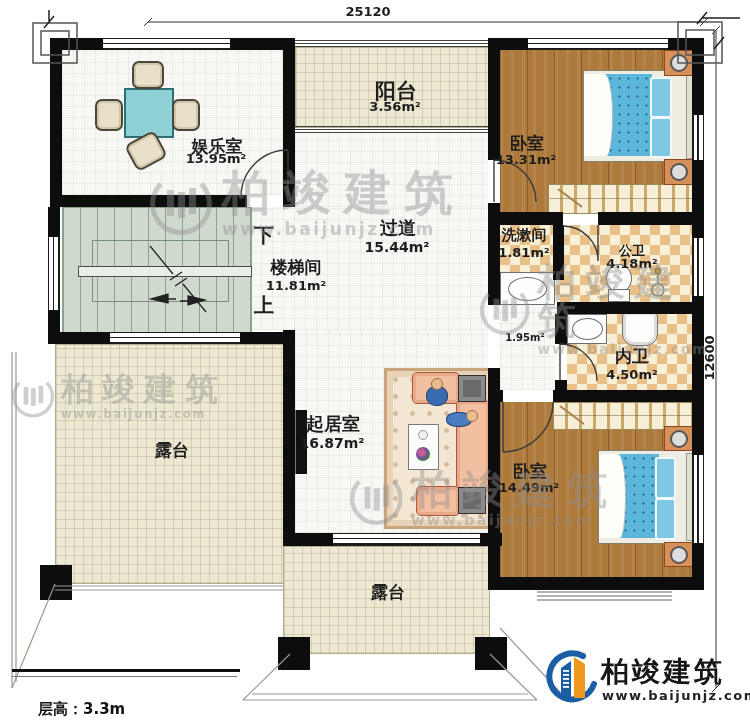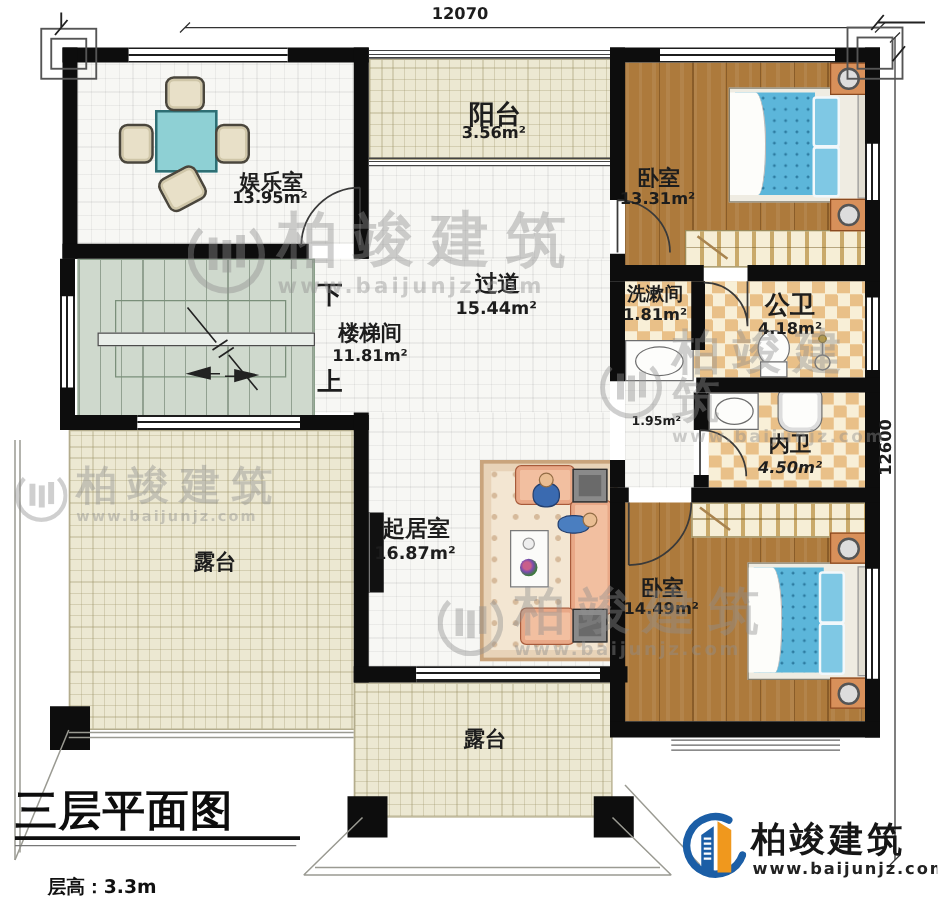--- a/index.html
+++ b/index.html
@@ -238,21 +238,21 @@
     <g>
       <circle cx="658" cy="290" r="6" stroke="#777" fill="#f0e2c0" stroke-width="1.2"></circle>
       <path d="M658,284 V273" stroke="#777" stroke-width="1.2"></path>
       <circle cx="658" cy="271" r="3" fill="#c9a22a" stroke="#866f2a" stroke-width="1"></circle>
     </g>
     <g stroke="#a8834e" stroke-width="2">
       <path d="M558,189 L582,207 M560,406 L584,424"></path>
     </g>
   </svg>
 
-  <div class="lbl" style="left:368px;top:5px;font-size:13px;">12070</div>
+  <div class="lbl" style="left:368px;top:5px;font-size:13px;">25120</div>
   <div class="lbl" style="left:710px;top:358px;font-size:13px;transform:translate(-50%,-50%) rotate(-90deg);">12600</div>
 
   <div class="lbl" style="left:217px;top:137px;font-size:17px;">娱乐室</div>
   <div class="lbl" style="left:216px;top:152px;font-size:13px;">13.95m²</div>
 
   <div class="lbl" style="left:396px;top:80px;font-size:21px;">阳台</div>
   <div class="lbl" style="left:395px;top:100px;font-size:13px;">3.56m²</div>
 
   <div class="lbl" style="left:527px;top:134px;font-size:17px;">卧室</div>
   <div class="lbl" style="left:526px;top:153px;font-size:13px;">13.31m²</div>
@@ -261,27 +261,27 @@
   <div class="lbl" style="left:397px;top:240px;font-size:14px;">15.44m²</div>
 
   <div class="lbl" style="left:264px;top:224px;font-size:20px;">下</div>
   <div class="lbl" style="left:296px;top:258px;font-size:17px;">楼梯间</div>
   <div class="lbl" style="left:296px;top:279px;font-size:13px;">11.81m²</div>
   <div class="lbl" style="left:264px;top:294px;font-size:20px;">上</div>
 
   <div class="lbl" style="left:524px;top:227px;font-size:15px;">洗漱间</div>
   <div class="lbl" style="left:524px;top:246px;font-size:13px;">1.81m²</div>
 
-  <div class="lbl" style="left:632px;top:232px;font-size:20px;">公卫</div>
+  <div class="lbl" style="left:632px;top:244px;font-size:13px;">公卫</div>
   <div class="lbl" style="left:632px;top:257px;font-size:13px;">4.18m²</div>
 
   <div class="lbl" style="left:525px;top:332px;font-size:10px;">1.95m²</div>
 
   <div class="lbl" style="left:632px;top:347px;font-size:17px;">内卫</div>
-  <div class="lbl" style="left:632px;top:368px;font-size:13px;font-style:italic;">4.50m²</div>
+  <div class="lbl" style="left:632px;top:368px;font-size:13px;">4.50m²</div>
 
   <div class="lbl" style="left:333px;top:414px;font-size:18px;">起居室</div>
   <div class="lbl" style="left:332px;top:436px;font-size:14px;">16.87m²</div>
 
   <div class="lbl" style="left:530px;top:462px;font-size:17px;">卧室</div>
   <div class="lbl" style="left:529px;top:481px;font-size:13px;">14.49m²</div>
 
   <div class="lbl" style="left:172px;top:441px;font-size:17px;">露台</div>
   <div class="lbl" style="left:388px;top:583px;font-size:17px;">露台</div>
 
@@ -307,21 +307,20 @@
     <div class="wm-u">www.baijunjz.com</div></span>
   </div>
   <div class="wm" style="left:350px;top:468px;transform:scale(.85);">
     <span class="wm-g">
         <i></i>
       </span>
     <span><span class="wm-t">柏竣建筑</span>
     <div class="wm-u">www.baijunjz.com</div></span>
   </div>
 
-  <div class="tb-title">三层平面图</div>
   <div class="tb-rule1"></div>
   <div class="tb-rule2"></div>
   <div class="tb-line" style="left:38px;top:700px;">层高：3.3m</div>
 
   <svg class="abs" style="left:543px;top:648px;z-index:12;" width="54" height="58" viewBox="0 0 54 58">
     <path d="M40,8 A23,23 0 1 0 51,36" fill="none" stroke="#1b5ea6" stroke-width="6" stroke-linecap="round"></path>
     <polygon points="18,20 28,13 28,50 18,50" fill="#1b5ea6"></polygon>
     <g fill="#fff">
       <rect x="20" y="22" width="6" height="1.8"></rect>
         <rect x="20" y="26" width="6" height="1.8"></rect>

